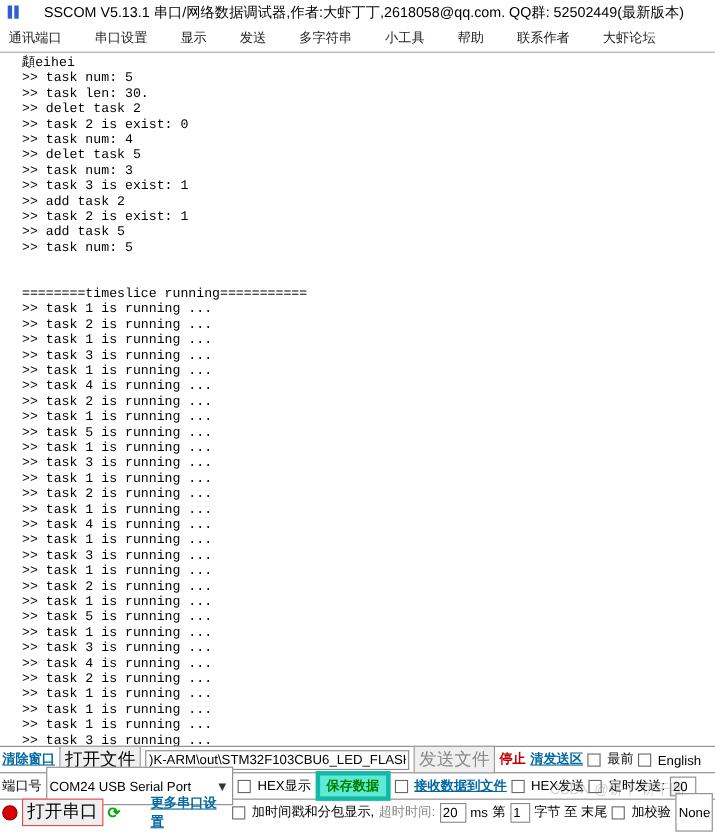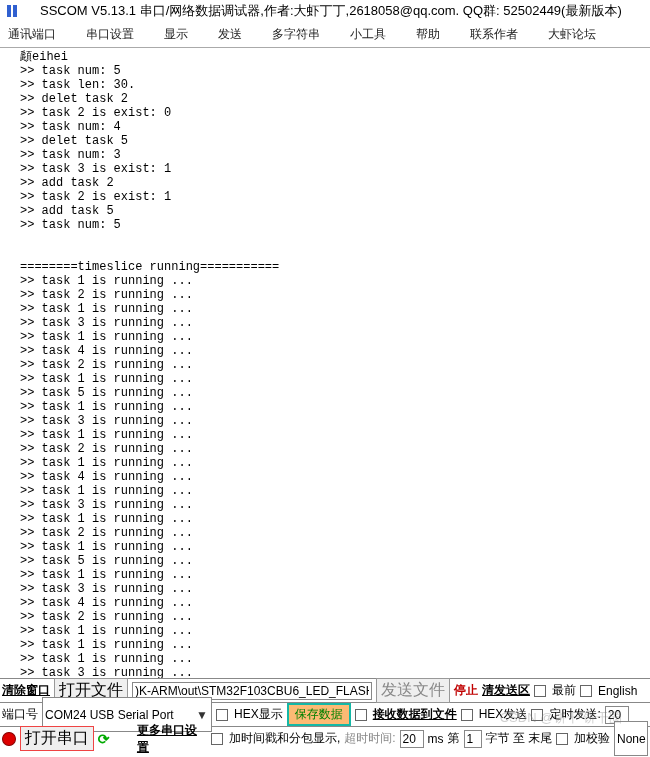--- a/index.html
+++ b/index.html
@@ -56,23 +56,23 @@
   height: 24px;
 }
 .btn {
   border: 1px solid #999;
   background: #efefef;
   padding: 1px 4px;
   font-size: 16px;
   cursor: pointer;
   white-space: nowrap;
 }
-.btn-green { color: #008000; font-weight: normal; border: 2px solid #14b8a6; background:#fdba74; padding:1px 6px; }
+.btn-green { color: #008000; font-weight: bold; border: 4px solid #14b8a6; background:#5eead4; padding:1px 6px; }
 .btn-red { color: #c00000; font-weight: bold; }
-.btn-blue { color: #000000; text-decoration: underline; font-weight: bold; }
+.btn-blue { color: #0369a1; text-decoration: underline; font-weight: bold; }
 .input-text {
   border: 1px solid #888;
   background: #fff;
   padding: 1px 2px;
   font-size: 12px;
   height: 18px;
 }
 .checkbox { width: 12px; height: 12px; border: 1px solid #666; display: inline-block; vertical-align: middle; margin-right: 2px; }
 .lbl { white-space: nowrap; }
 .gray { color: #888; }

